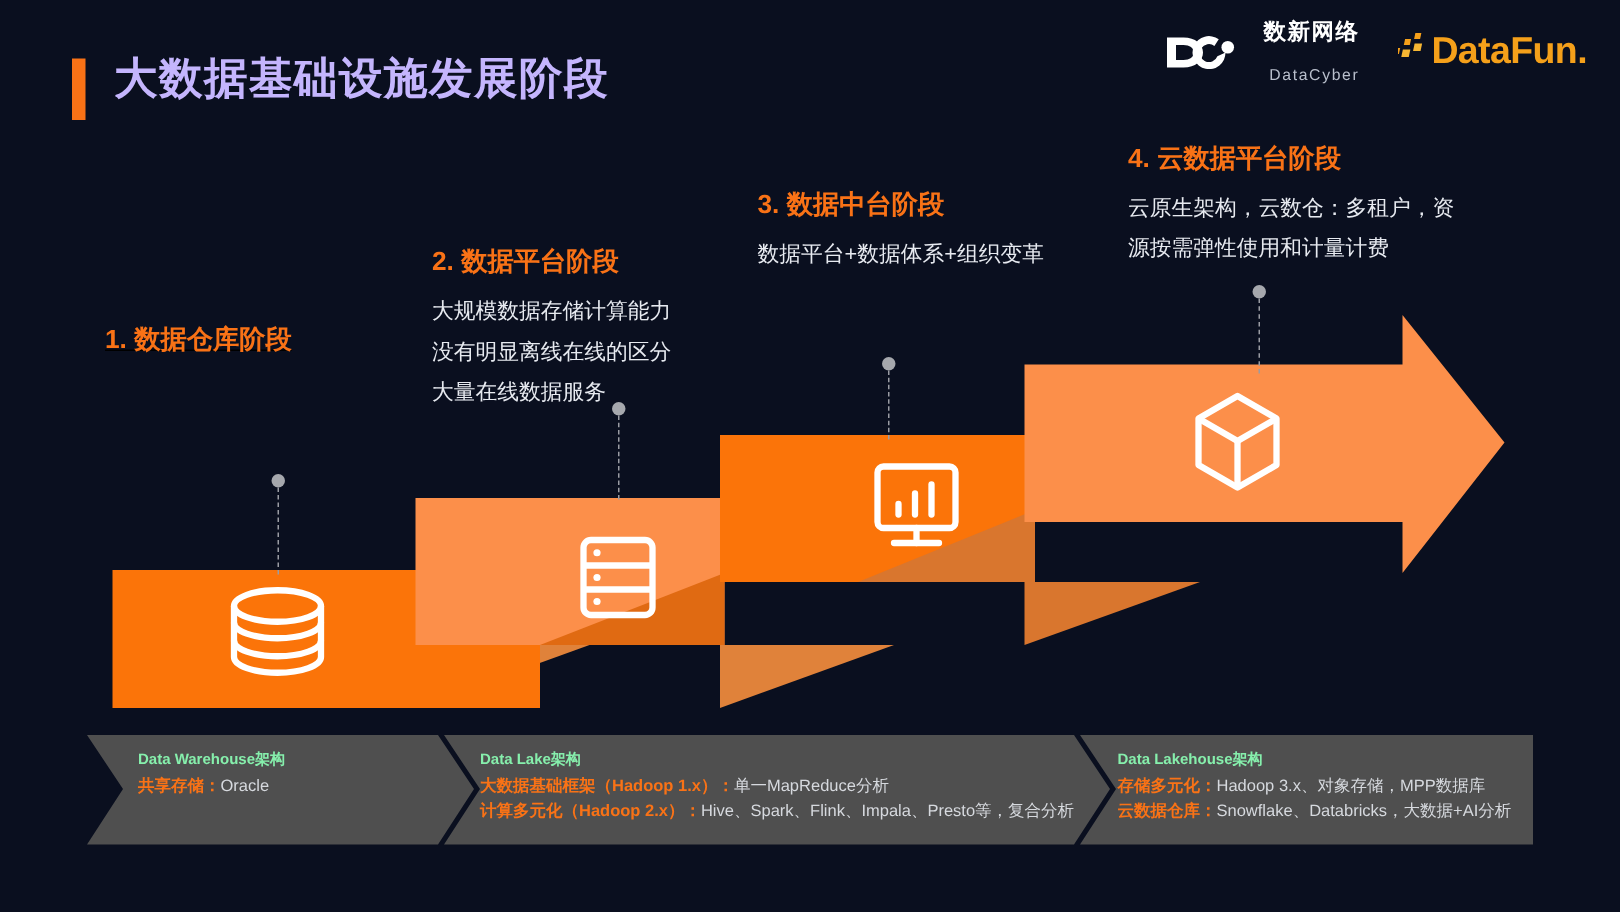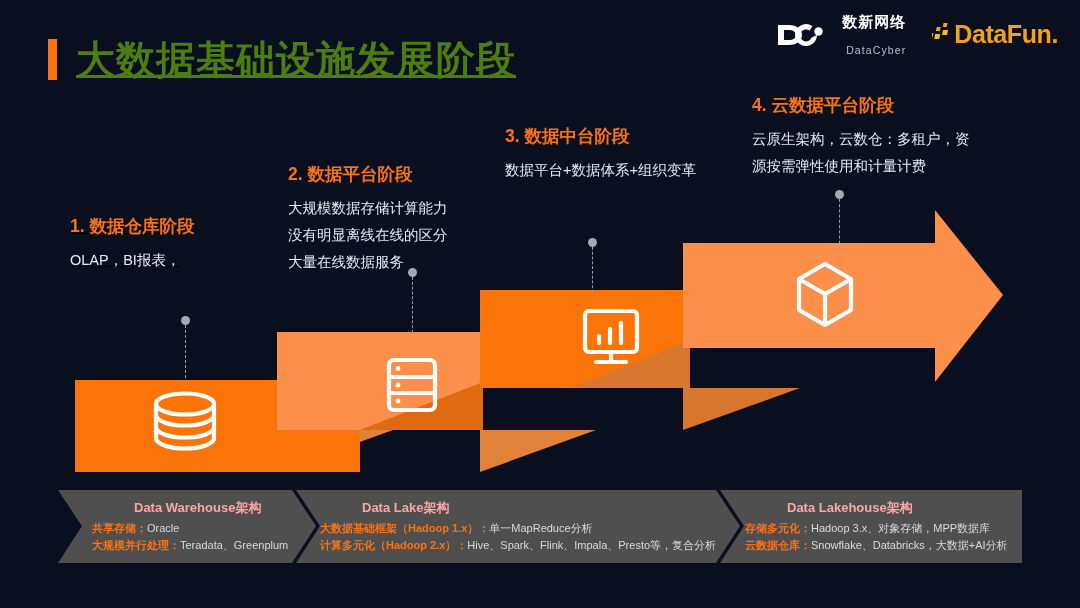--- a/index.html
+++ b/index.html
@@ -17,22 +17,22 @@
   }
 
   
   .title-bar {
     position: absolute; left: 48px; top: 39px;
     width: 9px; height: 41px;
     background: #f97216;
   }
   .slide-title {
     position: absolute; left: 76px; top: 33px;
-    font-size: 39px; font-weight: bold; color: #4d7c0f;
-    letter-spacing: 1px; white-space: nowrap; text-decoration: underline;
+    font-size: 29px; font-weight: bold; color: #c4b5fd;
+    letter-spacing: 1px; white-space: nowrap;
   }
 
   .logos { position: absolute; right: 22px; top: 14px; display: flex; align-items: center; gap: 26px; }
   .logo-datacyber { display: flex; align-items: center; gap: 8px; }
   .dc-mark { display: block; }
   .dc-text { line-height: 1; }
   .dc-cn { font-size: 15px; font-weight: bold; color: #ffffff; letter-spacing: 1px; display:block; }
   .dc-en { font-size: 10.5px; color: #b9bfcc; letter-spacing: 1.1px; display:block; margin-top: 16px; text-align: right;}
   .logo-datafun { display: flex; align-items: baseline; }
   .df-dots { display:block; margin-right: 2px; }
@@ -68,22 +68,22 @@
     width: 0; border-left: 1.5px dashed #9a9ca3;
   }
 
   
   #arrow-graphic { position: absolute; left: 0; top: 0; width: 1080px; height: 608px; }
 
   
   #bottom-bars { position: absolute; left: 0; top: 487px; width: 1080px; height: 82px; }
   .bar-label { position: absolute; }
   .bar-title {
-    font-size: 13px; font-weight: bold; color: #fca5a5;
-    white-space: nowrap; margin-bottom: 3px; margin-left: 42px;
+    font-size: 10px; font-weight: bold; color: #86efac;
+    white-space: nowrap; margin-bottom: 3px;
   }
   .bar-row { font-size: 11px; color: #d6d9de; white-space: nowrap; line-height: 1.55; }
   .bar-row .k { color: #f97216; font-weight: bold; }
   #bar-label-1 { left: 92px;  top: 499px; }
   #bar-label-2 { left: 320px; top: 499px; }
   #bar-label-3 { left: 745px; top: 499px; }
 </style>
 </head>
 <body>
 
@@ -183,21 +183,20 @@
     <span class="dot"></span>
     <span class="dash" style="height:46px;"></span>
   </div>
   <div class="connector" style="left:835px; top:190px;">
     <span class="dot"></span>
     <span class="dash" style="height:50px;"></span>
   </div>
 
   <div class="stage-text" id="stage-text-1">
     <div class="stage-head">1. 数据仓库阶段</div>
-    <div class="stage-line">OLAP，BI报表，</div>
   </div>
 
   <div class="stage-text" id="stage-text-2">
     <div class="stage-head">2. 数据平台阶段</div>
     <div class="stage-line">大规模数据存储计算能力</div>
     <div class="stage-line">没有明显离线在线的区分</div>
     <div class="stage-line">大量在线数据服务</div>
   </div>
 
   <div class="stage-text" id="stage-text-3">
@@ -215,23 +214,20 @@
     <polygon points="58,3 292,3 316,39 292,76 58,76 82,39" fill="#4f4f4f"></polygon>
     <polygon points="296,3 716,3 740,39 716,76 296,76 320,39" fill="#4f4f4f"></polygon>
     <polygon points="720,3 1022,3 1022,76 720,76 744,39" fill="#4f4f4f"></polygon>
   </svg>
 
   <div class="bar-label" id="bar-label-1">
     <div class="bar-title">Data Warehouse架构</div>
     <div class="bar-row">
       <span class="k">共享存储：</span><span>Oracle</span>
     </div>
-    <div class="bar-row">
-      <span class="k">大规模并行处理：</span><span>Teradata、Greenplum</span>
-    </div>
   </div>
 
   <div class="bar-label" id="bar-label-2">
     <div class="bar-title">Data Lake架构</div>
     <div class="bar-row">
       <span class="k">大数据基础框架（Hadoop 1.x）：</span><span>单一MapReduce分析</span>
     </div>
     <div class="bar-row">
       <span class="k">计算多元化（Hadoop 2.x）：</span><span>Hive、Spark、Flink、Impala、Presto等，复合分析</span>
     </div>

